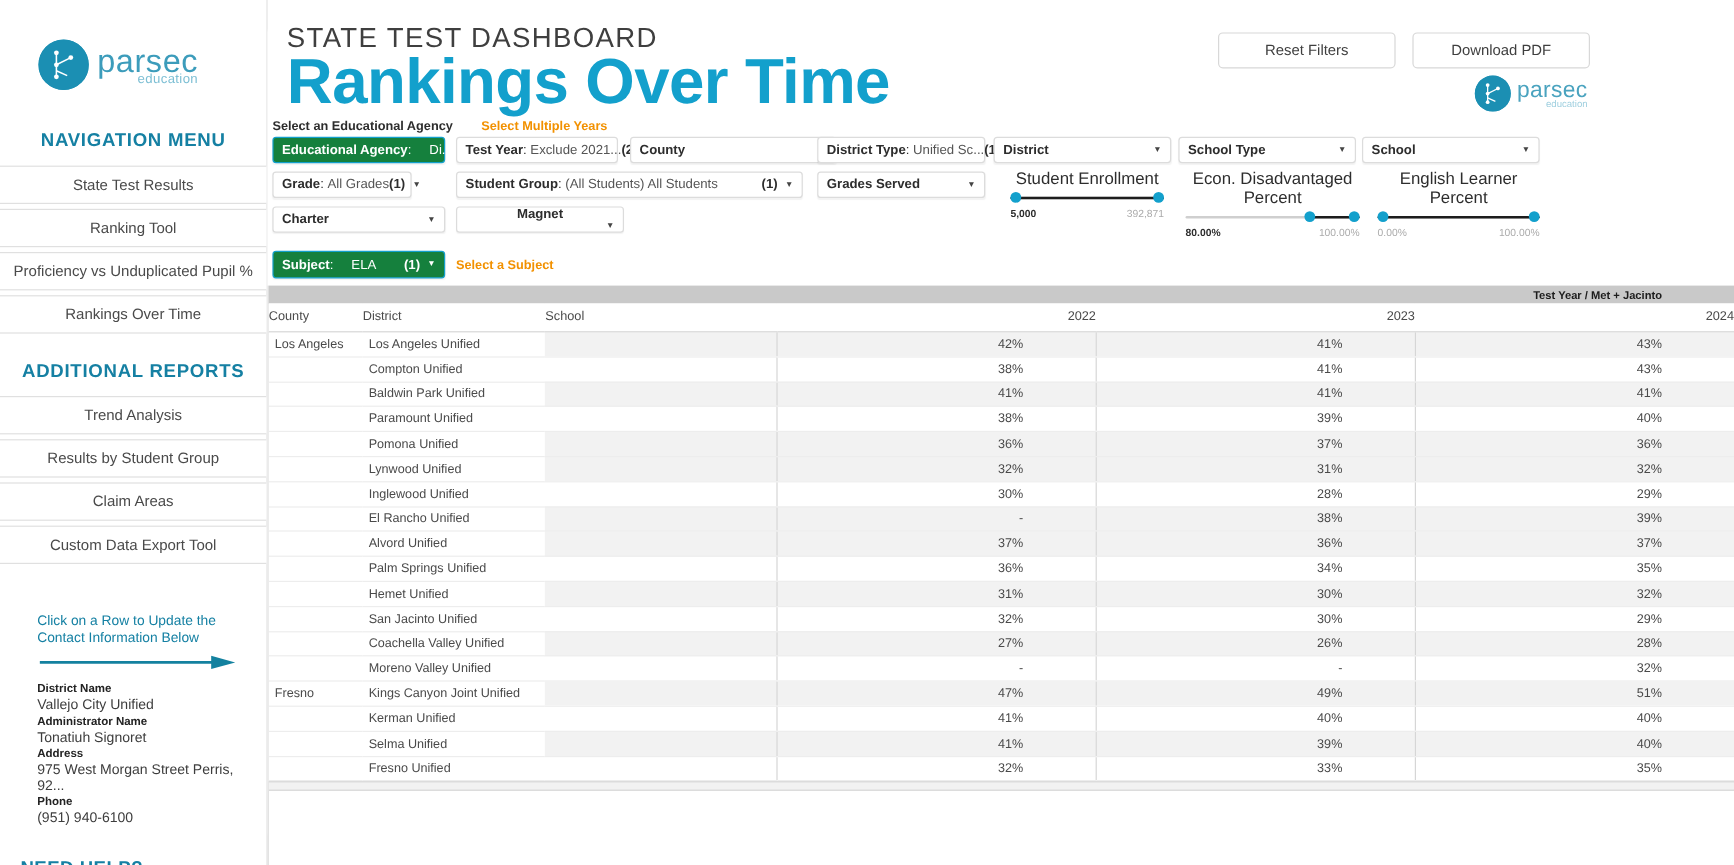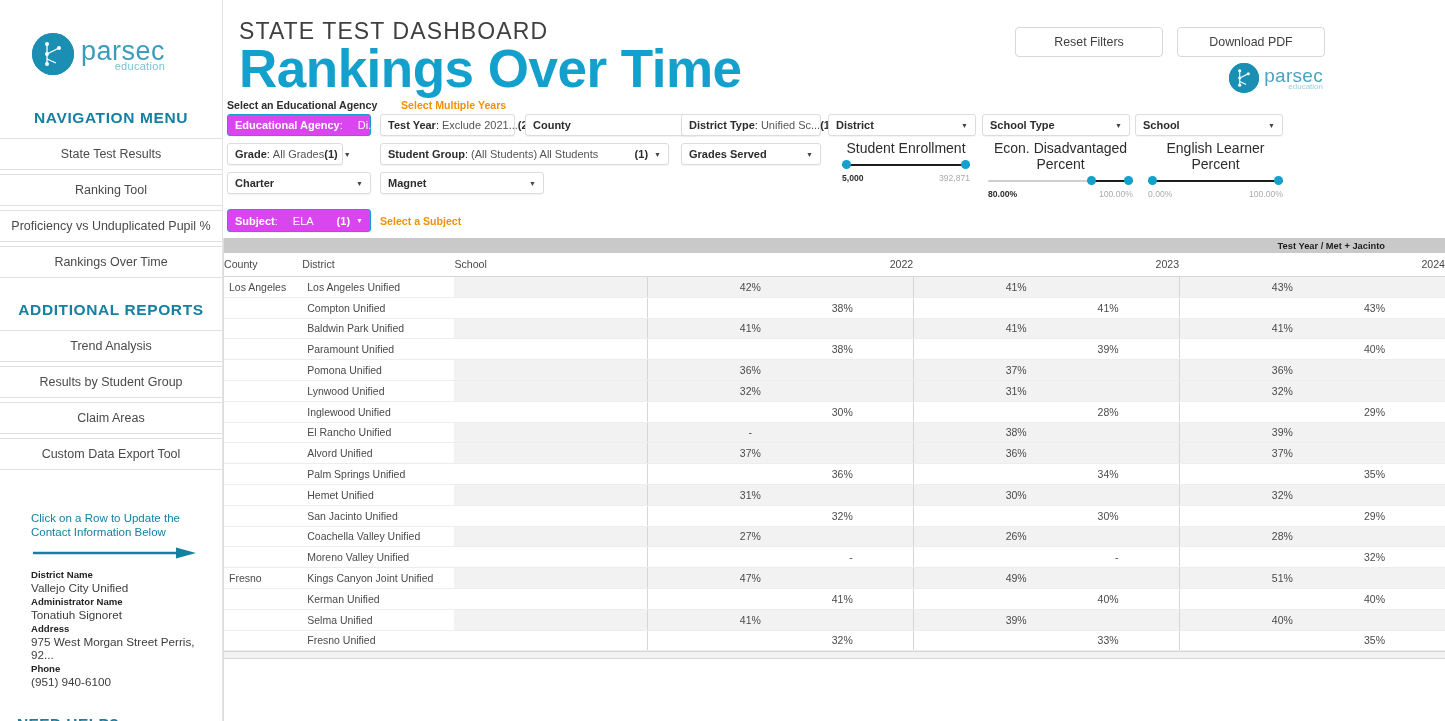--- a/index.html
+++ b/index.html
@@ -92,21 +92,21 @@
   .hint-orange { color: #f29100; }
 
   
   .pill {
     position: absolute; height: 22px; border-radius: 3px;
     background: #fff; border: 1px solid #dcdcdc;
     display: flex; align-items: center; padding: 0 7px;
     font-size: 11px; color: #2d2d2d; cursor: pointer; white-space: nowrap;
     box-shadow: 0 1px 1px rgba(0,0,0,.05);
   }
-  .pill.active { background: #d946ef; border-color: #13a0cc; color: #fff; }
+  .pill.active { background: #15803d; border-color: #13a0cc; color: #fff; }
   .pill b { font-weight: bold; }
   .pill .val { color: #555; font-weight: normal; margin-left: 3px; }
   .pill.active .val { color: #fff; padding-left: 12px; }
   .pill .cnt { font-weight: bold; margin-left: auto; padding-right: 6px; }
   .pill .car {
     font-size: 7px; line-height: 1; color: #444; margin-left: auto;
   }
   .pill .car.after-cnt { margin-left: 0; }
   .pill.active .car { color: #fff; }
 
@@ -144,21 +144,21 @@
   .tbl td {
     font-size: 10.5px; color: #4a4a4a; height: 20.8px;
     border-bottom: 1px solid #ededed; background: #fff;
   }
   .c-county { width: 73px; text-align: left; padding-left: 5px; }
   .c-district { width: 142px; text-align: left; padding-left: 5px; }
   .c-school { width: 180px; text-align: left; padding-left: 5px; }
   .c-yr { text-align: right; padding-right: 60px; width: 248px; }
   th.c-yr { text-align: right; }
   td.v { border-left: 1px solid #d6d6d6; }
-  tr.alt td.shade { background: #f2f2f2; text-align: center; }
+  tr.alt td.shade { background: #f2f2f2; }
   tr.grp-start td.c-county,
   tr.grp-start td.c-district,
   tr.grp-start td.c-school,
   tr.grp-start td.v { border-top: 1px solid #d6d6d6; }
   .tbl tbody tr { cursor: pointer; }
   .tbl-bottom {
     height: 8px; background: #f2f2f2; border-top: 1px solid #d6d6d6;
     border-bottom: 1px solid #d6d6d6;
   }
 </style>
@@ -334,21 +334,21 @@
     </div>
     <div class="pill" style="left:458px; top:143px; width:140px;">
       <b>Grades Served</b>
       <span class="car">▼</span>
     </div>
 
     <div class="pill" style="left:4px; top:172px; width:144px;">
       <b>Charter</b>
       <span class="car">▼</span>
     </div>
-    <div class="pill" style="left:157px; top:172px; width:164px;">
+    <div class="pill" style="left:157px; top:172px; width:140px;flex-direction:column;">
       <b>Magnet</b>
       <span class="car">▼</span>
     </div>
 
     <div class="pill active" style="left:4px; top:209px; width:144px; height:23px;">
       <b>Subject</b>
         <span>:</span>
       <span class="val">ELA</span>
       <span class="cnt">(1)</span>
       <span class="car after-cnt">▼</span>

